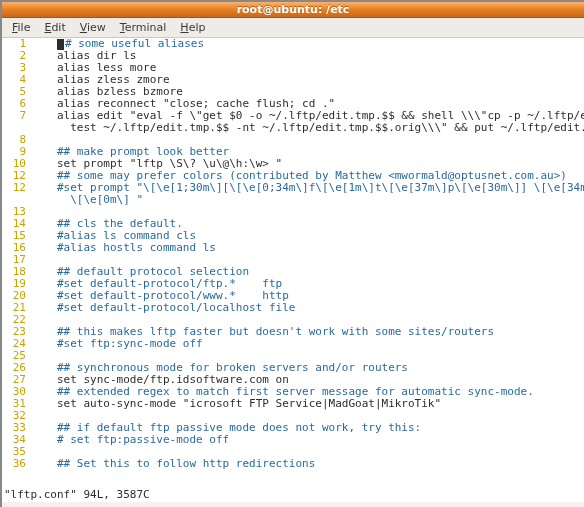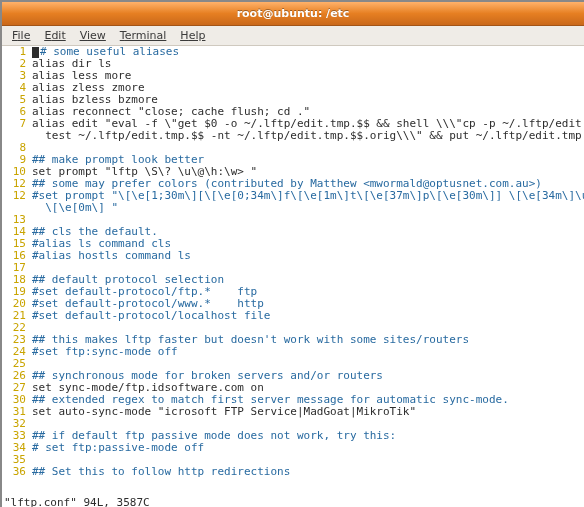--- a/index.html
+++ b/index.html
@@ -10,21 +10,21 @@
     font-family: "DejaVu Sans", "Liberation Sans", sans-serif;
     font-size: 11px;
     background: #f2f2f2;
     overflow: hidden;
     box-sizing: border-box;
     border: 1px solid #888;
   }
   *, *::before, *::after { box-sizing: border-box; }
 
   .titlebar {
-    height: 24px;
+    height: 16px;
     background: linear-gradient(to bottom, #ffb26a 0%, #e67f22 50%, #c9681a 100%);
     border-bottom: 1px solid #a25416;
     display: flex;
     align-items: center;
     justify-content: center;
     position: relative;
     text-align: center;
   }
   .titlebar .title {
     color: #fff;
@@ -39,41 +39,40 @@
     border-bottom: 1px solid #cfc9bf;
     display: flex;
     align-items: center;
     padding: 0 4px;
     gap: 2px;
   }
   .menubar .menu-item {
     padding: 18px 6px;
     color: #3a3a3a;
     cursor: default;
-    text-decoration: underline;
   }
   .menubar .menu-item .ul { text-decoration: underline; }
 
   .editor {
     height: 450px;
     background: #ffffff;
     font-family: "DejaVu Sans Mono", "Liberation Mono", monospace;
     font-size: 11px;
     line-height: 12px;
     overflow: hidden;
   }
   .line { display: flex; white-space: pre; }
   .ln {
     width: 30px;
     text-align: right;
     padding-right: 6px;
     color: #c9a400;
     flex-shrink: 0;
   }
-  .tx { color: #2d2d2d; }
+  .tx { color: #2d2d2d; margin-left: 25px; }
   .tx.comment { color: #286aa0; }
   .cursor {
     display: inline-block;
     width: 7px;
     height: 11px;
     background: #2d2d2d;
     margin-right: 1px;
     vertical-align: text-bottom;
   }
 

